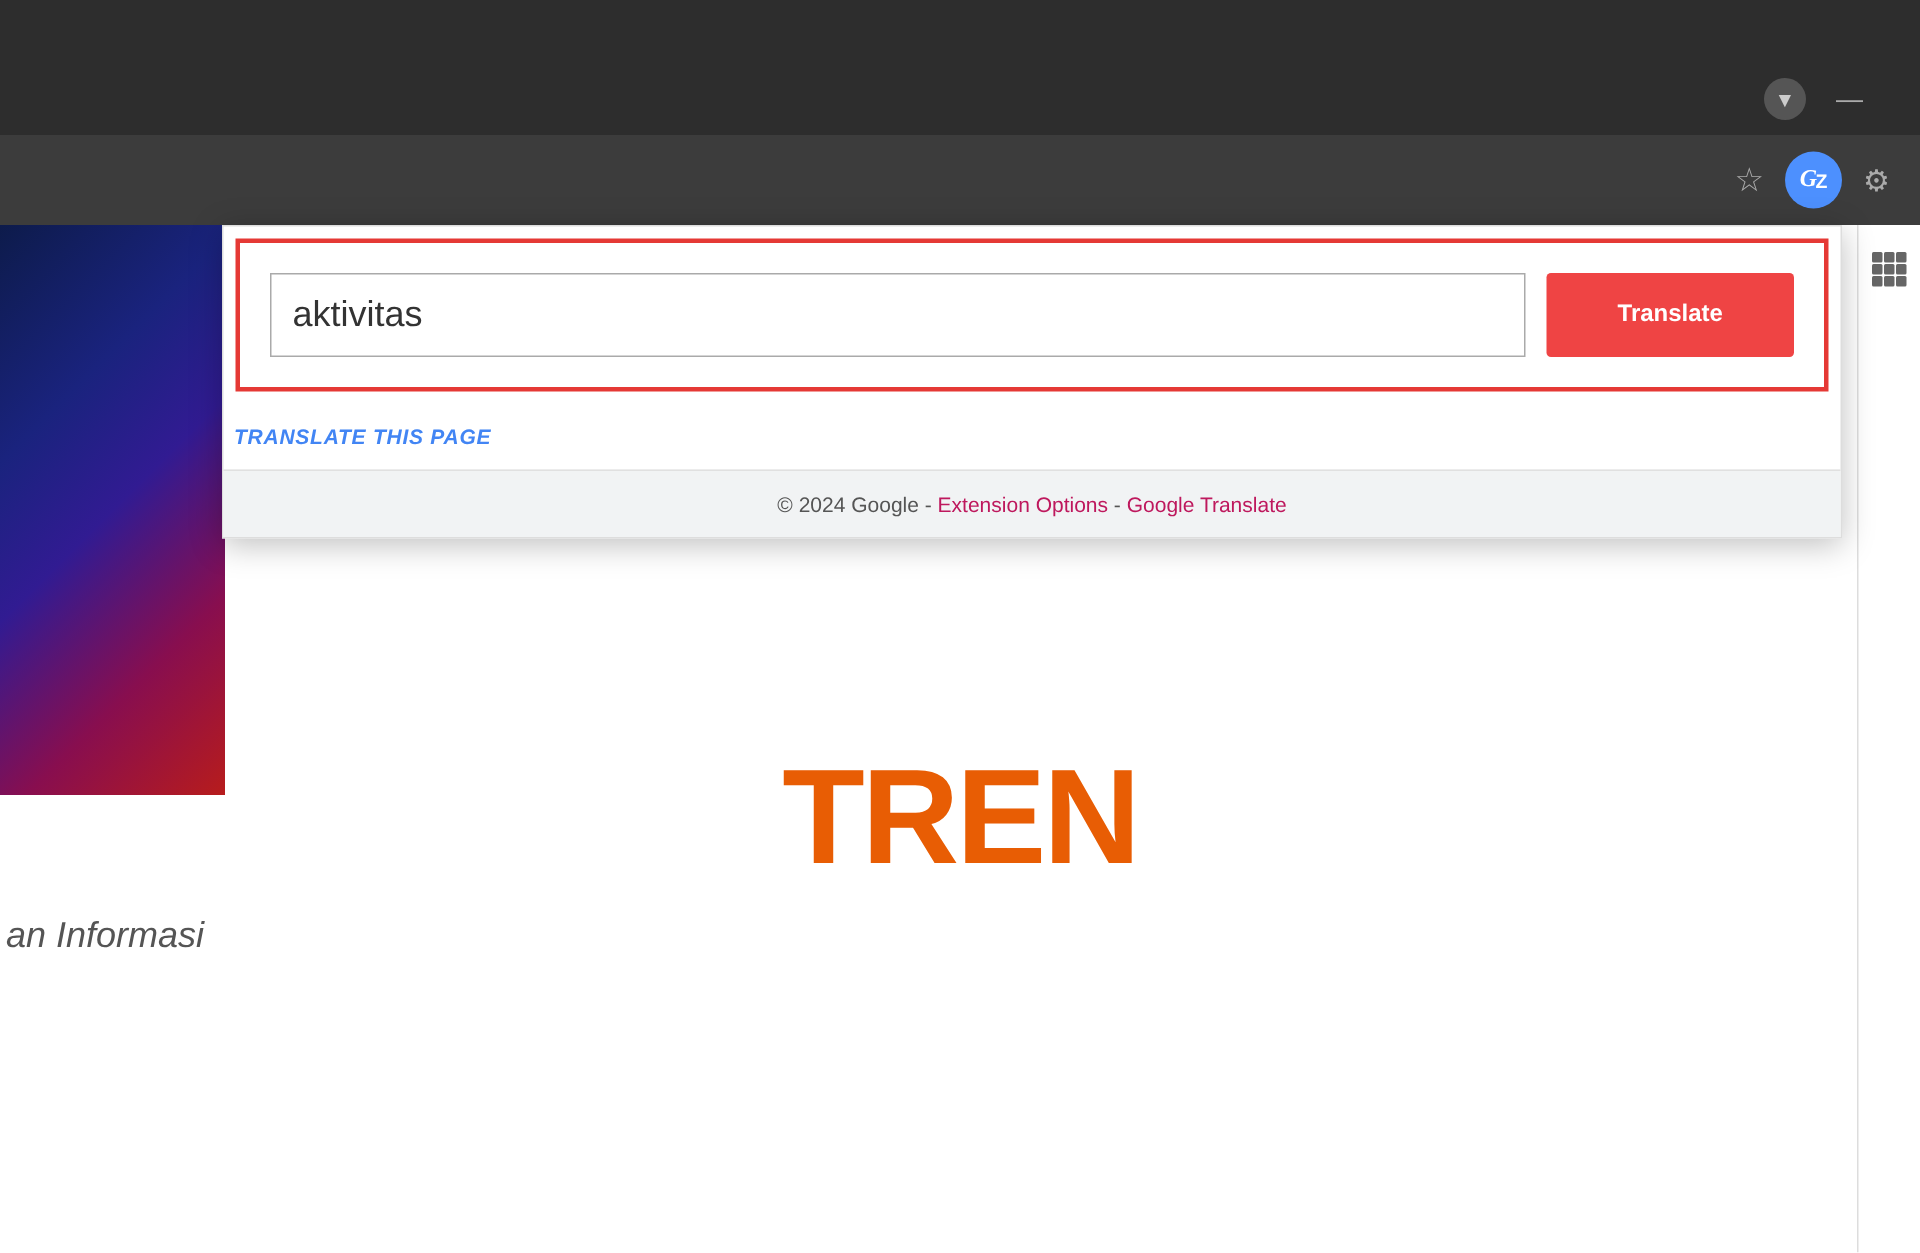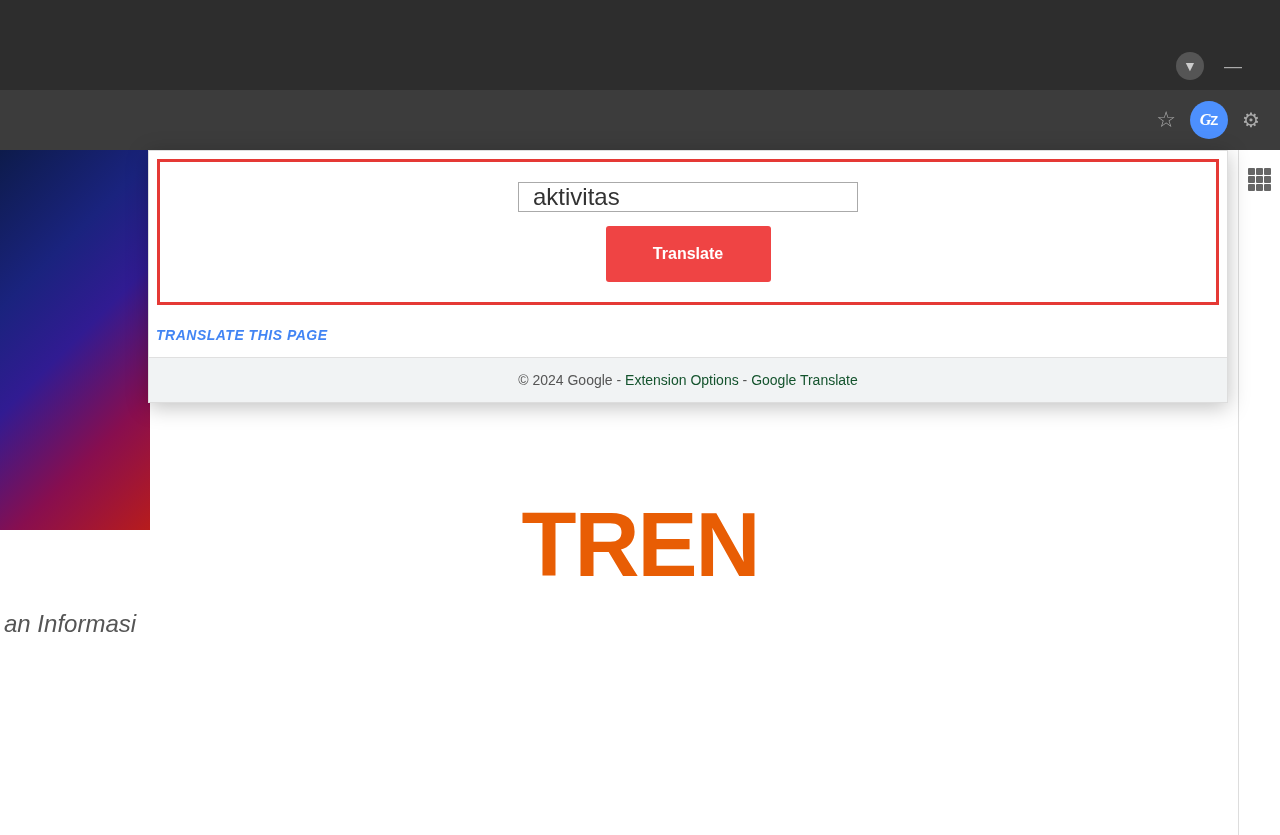--- a/index.html
+++ b/index.html
@@ -115,21 +115,20 @@
       z-index: 100;
     }
 
     .popup-top {
       border: 3px solid #e53935;
       padding: 20px 20px;
       margin: 8px;
       display: flex;
       align-items: center;
       gap: 14px;
-      flex-direction: column;
     }
 
     .translate-input {
       flex: 1;
       height: 56px;
       border: 1px solid #aaa;
       font-size: 24px;
       padding: 0 14px;
       outline: none;
       color: #333;
@@ -165,21 +164,21 @@
     .popup-footer {
       background: #f1f3f4;
       padding: 14px 24px;
       text-align: center;
       font-size: 14px;
       color: #555;
       border-top: 1px solid #e0e0e0;
     }
 
     .popup-footer a {
-      color: #14532d;
+      color: #be185d;
       text-decoration: none;
     }
 
     
     .bg-content {
       position: absolute;
       top: 500px;
       left: 0;
       width: 1280px;
     }

